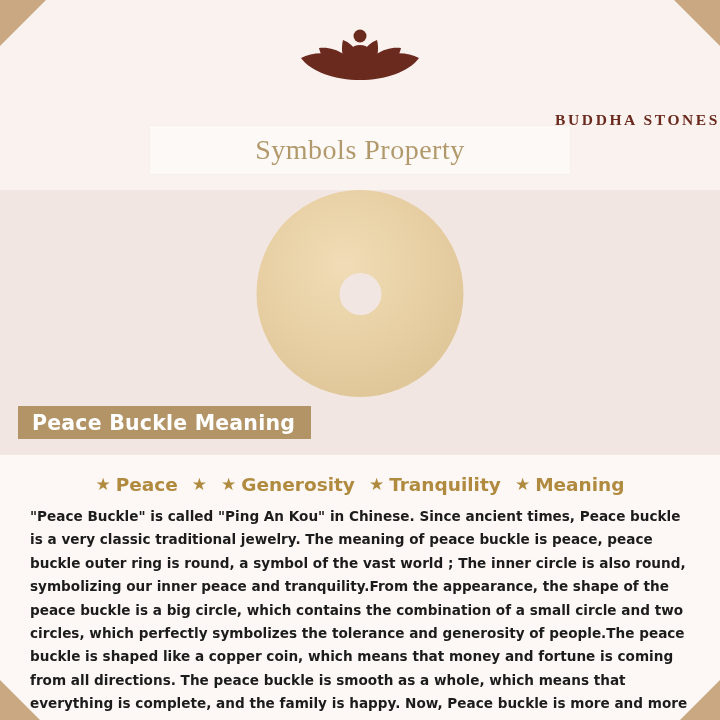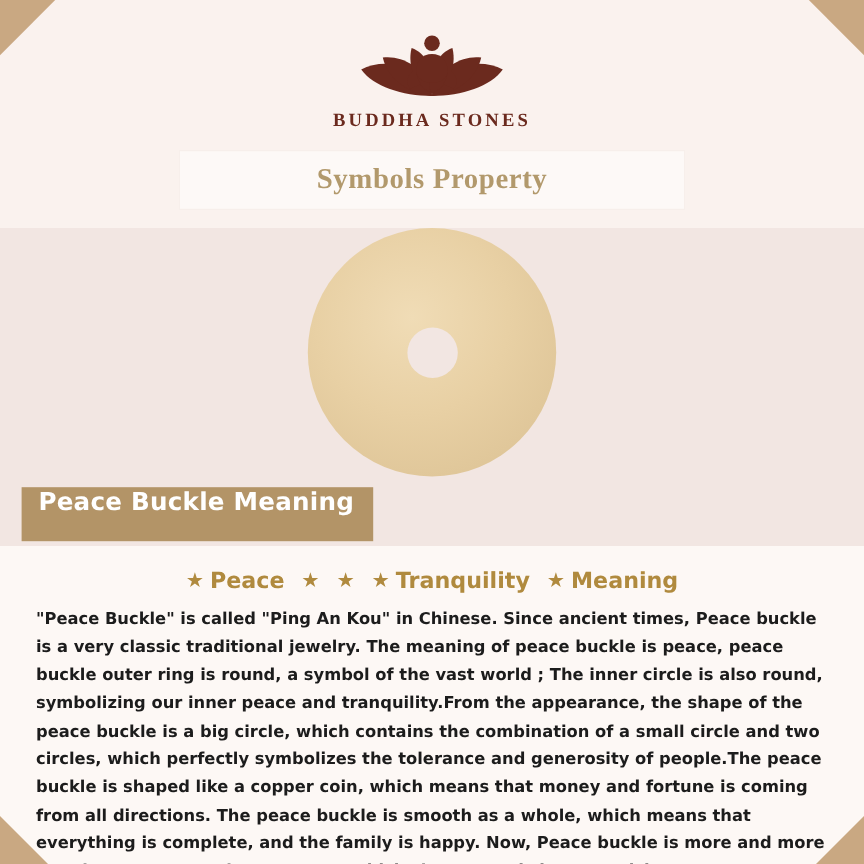--- a/index.html
+++ b/index.html
@@ -85,45 +85,46 @@
     position: absolute;
     left: 0; right: 0;
     top: 20px;
     text-align: center;
   }
   .lotus {
     display: block;
     margin: 0 auto;
   }
   .brand {
-    margin-top: 0;
+    margin-top: 19px;
     font-size: 15.5px;
     letter-spacing: 2.6px;
     color: #6b2a1e;
     font-weight: bold;
     font-family: "Liberation Serif", serif;
+    text-align: right;
   }
 
   
   .title-band {
     position: absolute;
     left: 150px;
     top: 126px;
     width: 420px;
     height: 48px;
     background: #fdf9f7;
     display: flex;
     align-items: center;
     justify-content: center;
     box-shadow: 0 0 0 1px rgba(0,0,0,0.01);
   }
   .title-band .title {
     font-family: "Liberation Serif", serif;
-    font-weight: bold;
-    font-size: 24px;
+    font-weight: normal;
+    font-size: 28px;
     color: #b2996c;
     letter-spacing: 0.5px;
   }
 
   
   .disc-area {
     position: absolute;
     left: 0; right: 0;
     top: 190px;
     height: 225px;
@@ -147,25 +148,25 @@
     height: 42px;
     border-radius: 50%;
     background: #f2e6e2;
   }
 
   
   .ribbon {
     position: absolute;
     left: 18px;
     top: 406px;
-    height: 45px;
+    height: 33px;
     padding: 0 16px 0 14px;
     background: #b39467;
     display: flex;
-    align-items: flex-start;
+    align-items: center;
   }
   .ribbon .ribbon-text {
     color: #ffffff;
     font-size: 20.5px;
     font-weight: bold;
     letter-spacing: 0.2px;
     font-family: "DejaVu Sans", sans-serif;
   }
 
   
@@ -264,20 +265,21 @@
   <div class="keywords">
     <span class="kw">
       <span class="star">★</span>
       <span>Peace</span>
     </span>
     <span class="kw">
       <span class="star">★</span>
     </span>
     <span class="kw">
       <span class="star">★</span>
+      <span>Generosity</span>
     </span>
     <span class="kw">
       <span class="star">★</span>
       <span>Tranquility</span>
     </span>
     <span class="kw">
       <span class="star">★</span>
       <span>Meaning</span>
     </span>
   </div>

